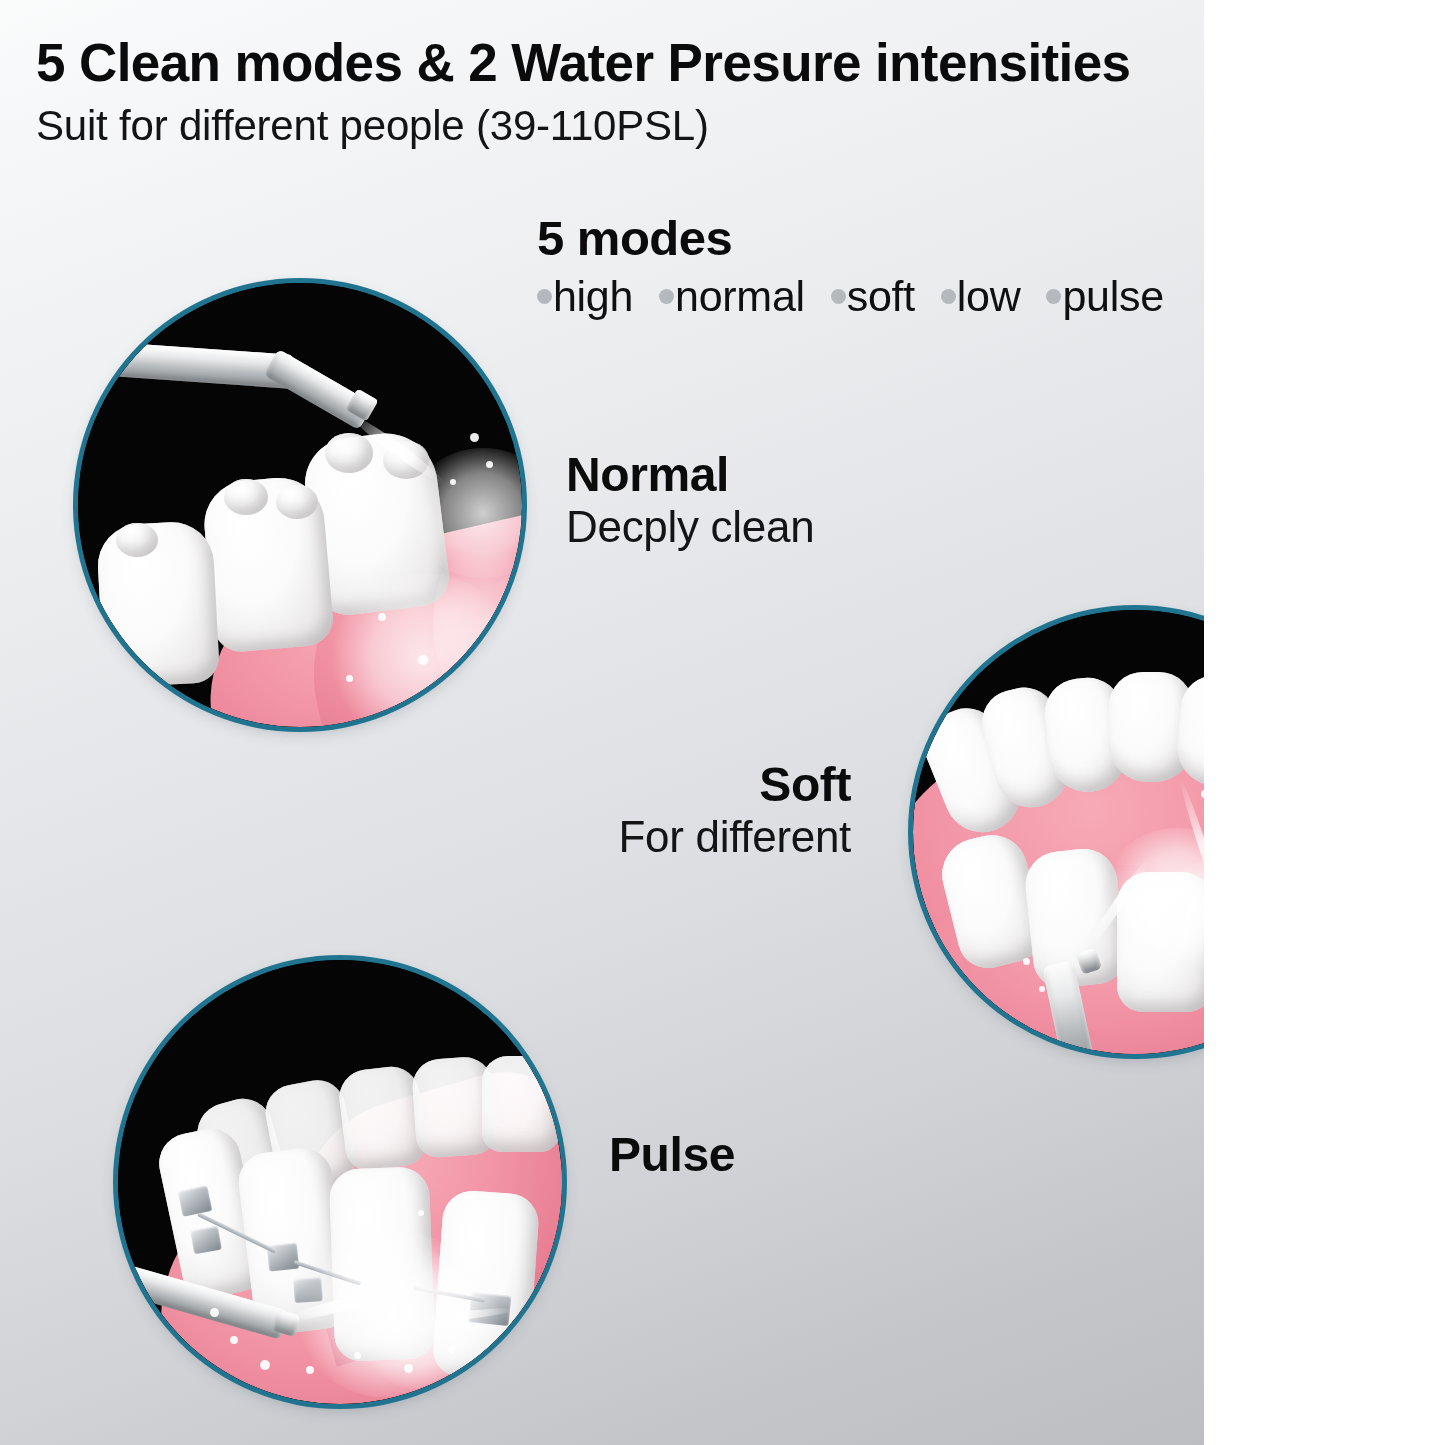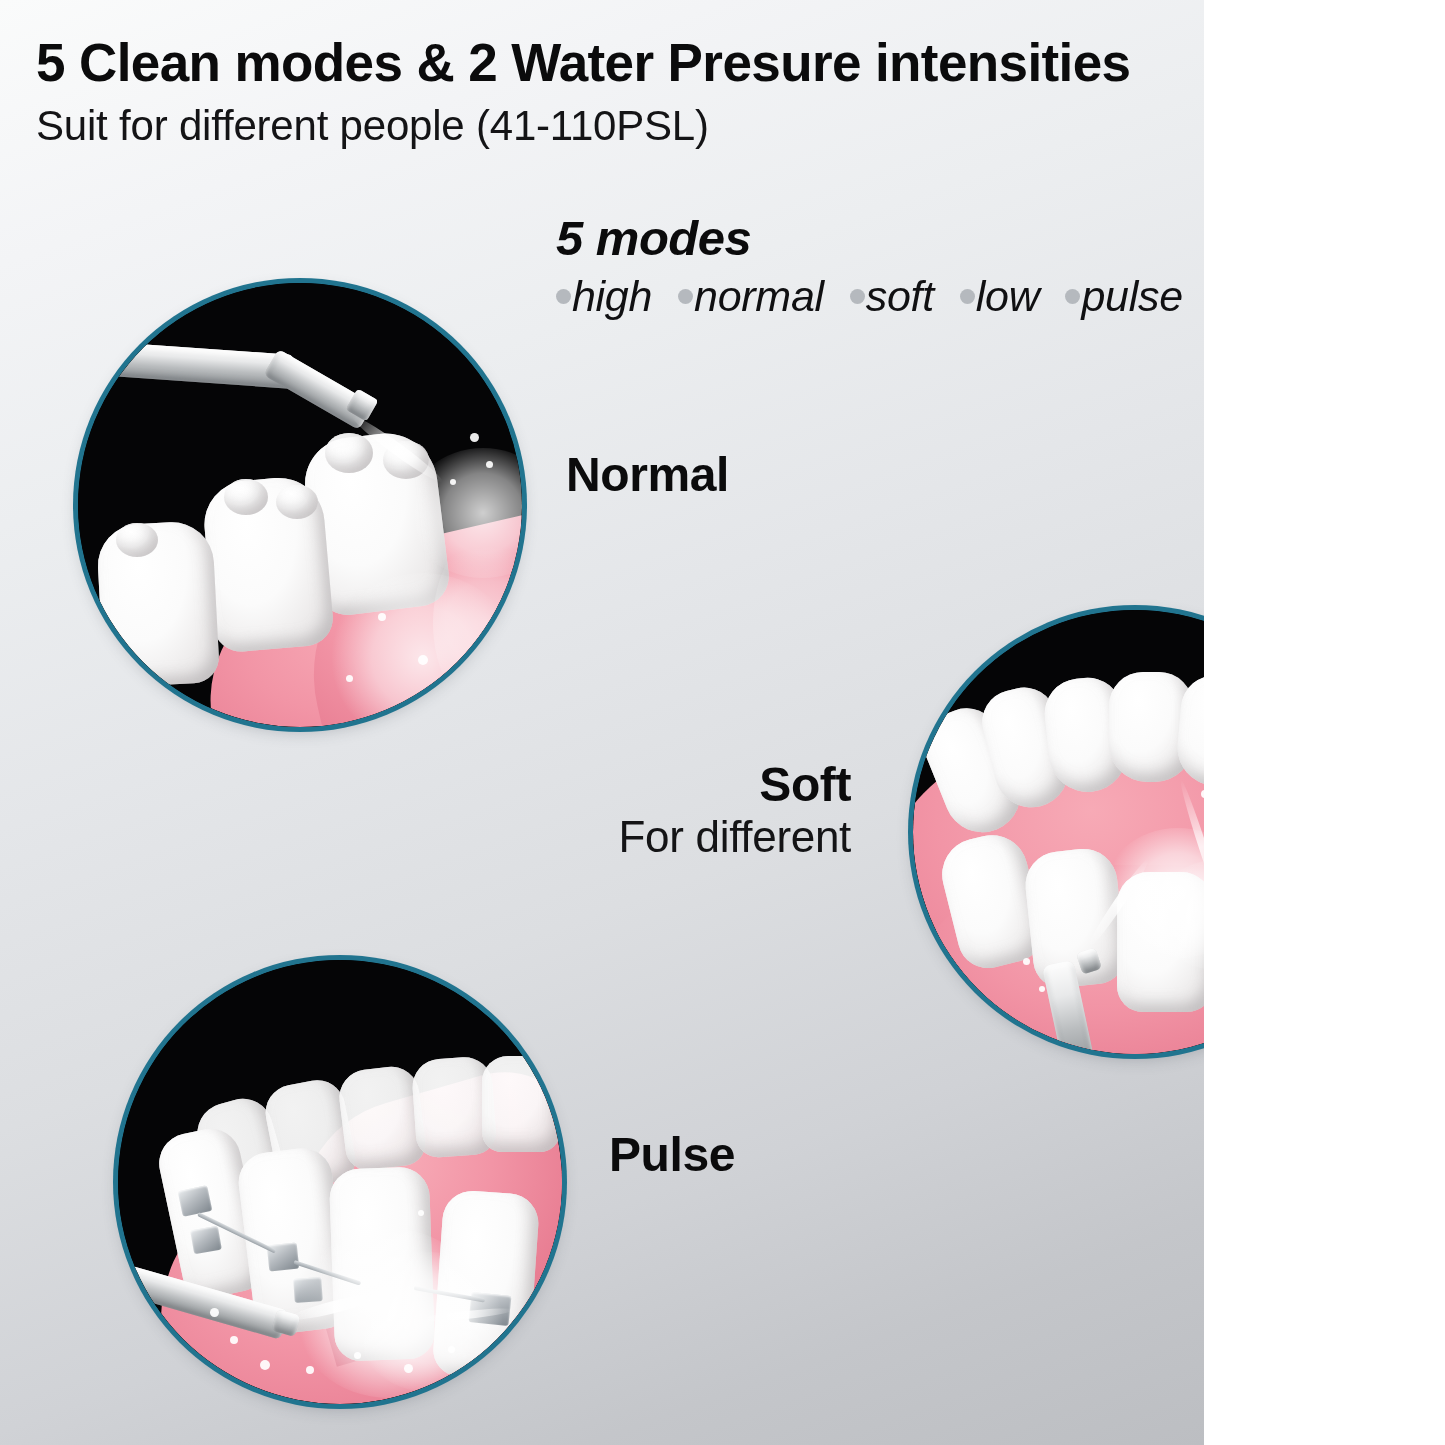--- a/index.html
+++ b/index.html
@@ -51,23 +51,22 @@
     font-weight: normal;
     color: #141416;
     letter-spacing: -0.2px;
     line-height: 1.1;
     white-space: nowrap;
   }
 
   
   .modes-block {
     position: absolute;
-    left: 556px;
+    left: 537px;
     top: 214px;
-    font-style: italic;
   }
   .modes-heading {
     font-size: 49px;
     font-weight: bold;
     color: #0b0b0c;
     letter-spacing: -0.5px;
     line-height: 1;
   }
   .modes-list {
     margin-top: 12px;
@@ -182,21 +181,21 @@
     border-radius: 2px;
   }
 </style>
 </head>
 <body>
 
 <div id="page">
 
   <div class="header">
     <div class="header-title">5 Clean modes &amp; 2 Water Presure intensities</div>
-    <div class="header-sub">Suit for different people (41-110PSL)</div>
+    <div class="header-sub">Suit for different people (39-110PSL)</div>
   </div>
 
   <div class="modes-block">
     <div class="modes-heading">5 modes</div>
     <div class="modes-list">
       <div class="mode-item">
         <span class="mode-dot"></span>
         <span class="mode-label">high</span>
       </div>
       <div class="mode-item">
@@ -324,20 +323,21 @@
       <div class="droplet" style="left:236px; top:392px; width:7px; height:7px;"></div>
       <div class="droplet" style="left:286px; top:404px; width:9px; height:9px;"></div>
       <div class="droplet" style="left:330px; top:386px; width:7px; height:7px;"></div>
       <div class="droplet" style="left:152px; top:232px; width:6px; height:6px;"></div>
       <div class="droplet" style="left:300px; top:250px; width:6px; height:6px;"></div>
     </div>
   </div>
 
   <div class="mode-text" id="text-normal">
     <div class="mt-title">Normal</div>
+    <div class="mt-desc">Decply clean</div>
   </div>
 
   <div class="mode-text" id="text-soft">
     <div class="mt-title">Soft</div>
     <div class="mt-desc">For different</div>
   </div>
 
   <div class="mode-text" id="text-pulse">
     <div class="mt-title">Pulse</div>
   </div>

